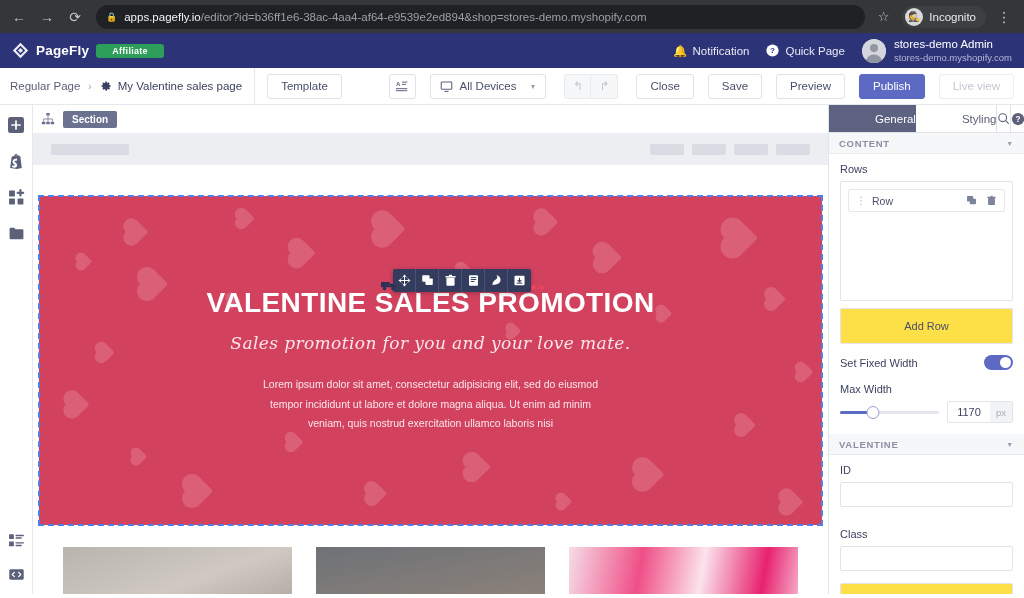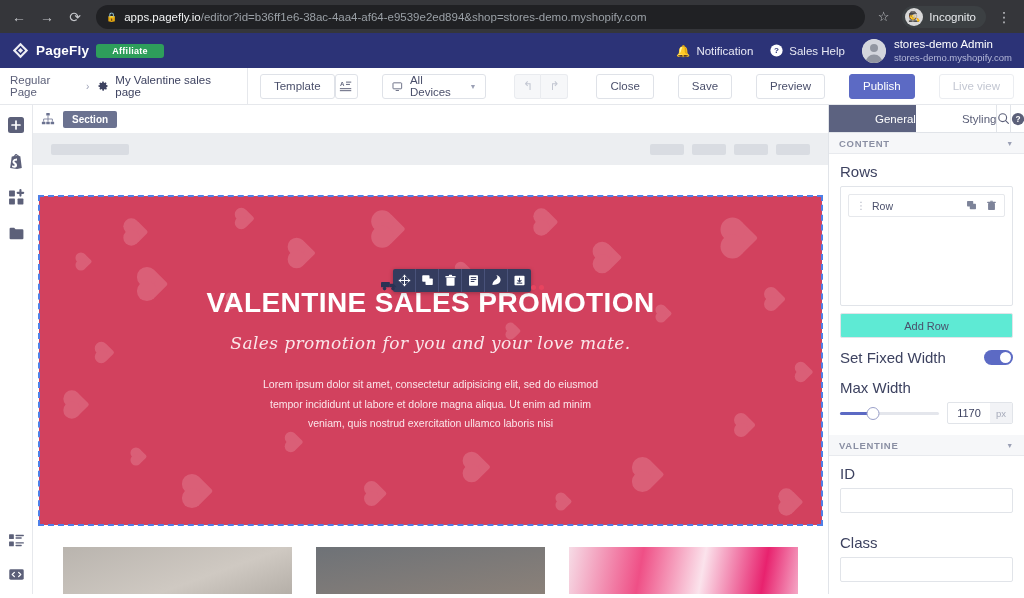--- a/index.html
+++ b/index.html
@@ -74,21 +74,21 @@
   .crumb-sep { color: #9ba0b5; font-size: 10px; }
   .crumb-page { display: flex; align-items: center; gap: 6px; color: #3d4260; }
   .gear-ico { width: 12px; height: 12px; display: flex; align-items: center; justify-content: center; }
   .divider-v { width: 1px; height: 37px; background: #e6e8ec; margin: 0 12px; }
   .btn {
     border: 1px solid #dfe2e8; background: #fff; border-radius: 3px;
     font-size: 11.5px; color: #4a4f6b; height: 25px; padding: 0 13px;
     display: flex; align-items: center; justify-content: center;
     font-family: "Liberation Sans", sans-serif; cursor: pointer; white-space: nowrap;
   }
-  .tb-right { margin-left: auto; display: flex; align-items: center; gap: 24px; }
+  .tb-right { margin-left: auto; display: flex; align-items: center; gap: 14px; }
   .icon-btn {
     width: 27px; height: 25px; border: 1px solid #dfe2e8; border-radius: 3px;
     background: #fff; display: flex; align-items: center; justify-content: center;
     cursor: pointer;
   }
   .device-sel {
     height: 25px; border: 1px solid #dfe2e8; border-radius: 3px; background: #fff;
     display: flex; align-items: center; gap: 7px; padding: 0 9px;
     font-size: 11.5px; color: #4a4f6b; cursor: pointer;
   }
@@ -211,34 +211,34 @@
     align-items: center; justify-content: center; cursor: pointer; color: #5c6079;
   }
   .sect-head {
     height: 21px; background: #f6f7f9; border-bottom: 1px solid #e8eaee;
     display: flex; align-items: center; padding: 0 10px;
     font-size: 9.5px; color: #8a8fa3; letter-spacing: .7px; font-weight: bold;
   }
   .sect-caret { margin-left: auto; font-size: 7px; color: #9ba0b5; }
   .panel-scroll { flex: 1; overflow: hidden; }
   .pad { padding: 9px 11px 0; }
-  .lbl { font-size: 15px; color: #3d4260; margin-bottom: 6px; }
+  .lbl { font-size: 11px; color: #3d4260; margin-bottom: 6px; }
   .rows-box {
     border: 1px solid #e1e4e9; border-radius: 2px; height: 120px; padding: 7px;
   }
   .row-item {
     border: 1px solid #e6e8ec; border-radius: 2px; height: 23px;
     display: flex; align-items: center; padding: 0 7px; gap: 7px;
   }
   .grip { color: #b0b4c2; font-size: 10px; letter-spacing: -1px; }
   .row-lbl { font-size: 10.5px; color: #4a4f6b; }
   .row-acts { margin-left: auto; display: flex; gap: 9px; color: #7d8399; }
   .wide-btn {
-    width: 100%; height: 25px; border: 1px solid #e1e4e9; border-radius: 2px;
-    background: #5eead4; font-size: 11px; color: #4a4f6b; margin-top: 7px;
+    width: 100%; height: 36px; border: 1px solid #e1e4e9; border-radius: 2px;
+    background: #fde047; font-size: 11px; color: #4a4f6b; margin-top: 7px;
     display: flex; align-items: center; justify-content: center; cursor: pointer;
     font-family: "Liberation Sans", sans-serif;
   }
   .toggle-row { display: flex; align-items: center; padding: 11px 11px 0; }
   .toggle-row .lbl { margin-bottom: 0; }
   .toggle {
     margin-left: auto; width: 29px; height: 15px; border-radius: 8px;
     background: #5c6ac4; position: relative; cursor: pointer;
   }
   .toggle .knob {
@@ -307,21 +307,21 @@
       <span class="hdr-ico">🔔</span>
       <span>Notification</span>
     </div>
     <div class="hdr-item">
       <span class="hdr-ico">
         <svg width="13" height="13" viewBox="0 0 16 16">
             <circle cx="8" cy="8" r="7.5" fill="#fff"></circle>
             <text x="8" y="11.5" font-size="10" font-weight="bold" text-anchor="middle" fill="#2c3377" font-family="Liberation Sans">?</text>
           </svg>
       </span>
-      <span>Sales Help</span>
+      <span>Quick Page</span>
     </div>
     <div class="user-box">
       <div class="user-av">
         <svg width="24" height="24" viewBox="0 0 24 24">
             <circle cx="12" cy="12" r="12" fill="#d4d6dd"></circle>
             <circle cx="12" cy="9" r="4" fill="#9296a1"></circle>
             <path d="M3.5 24a8.5 8.5 0 0117 0z" fill="#9296a1"></path>
           </svg>
       </div>
       <div class="user-txt">

